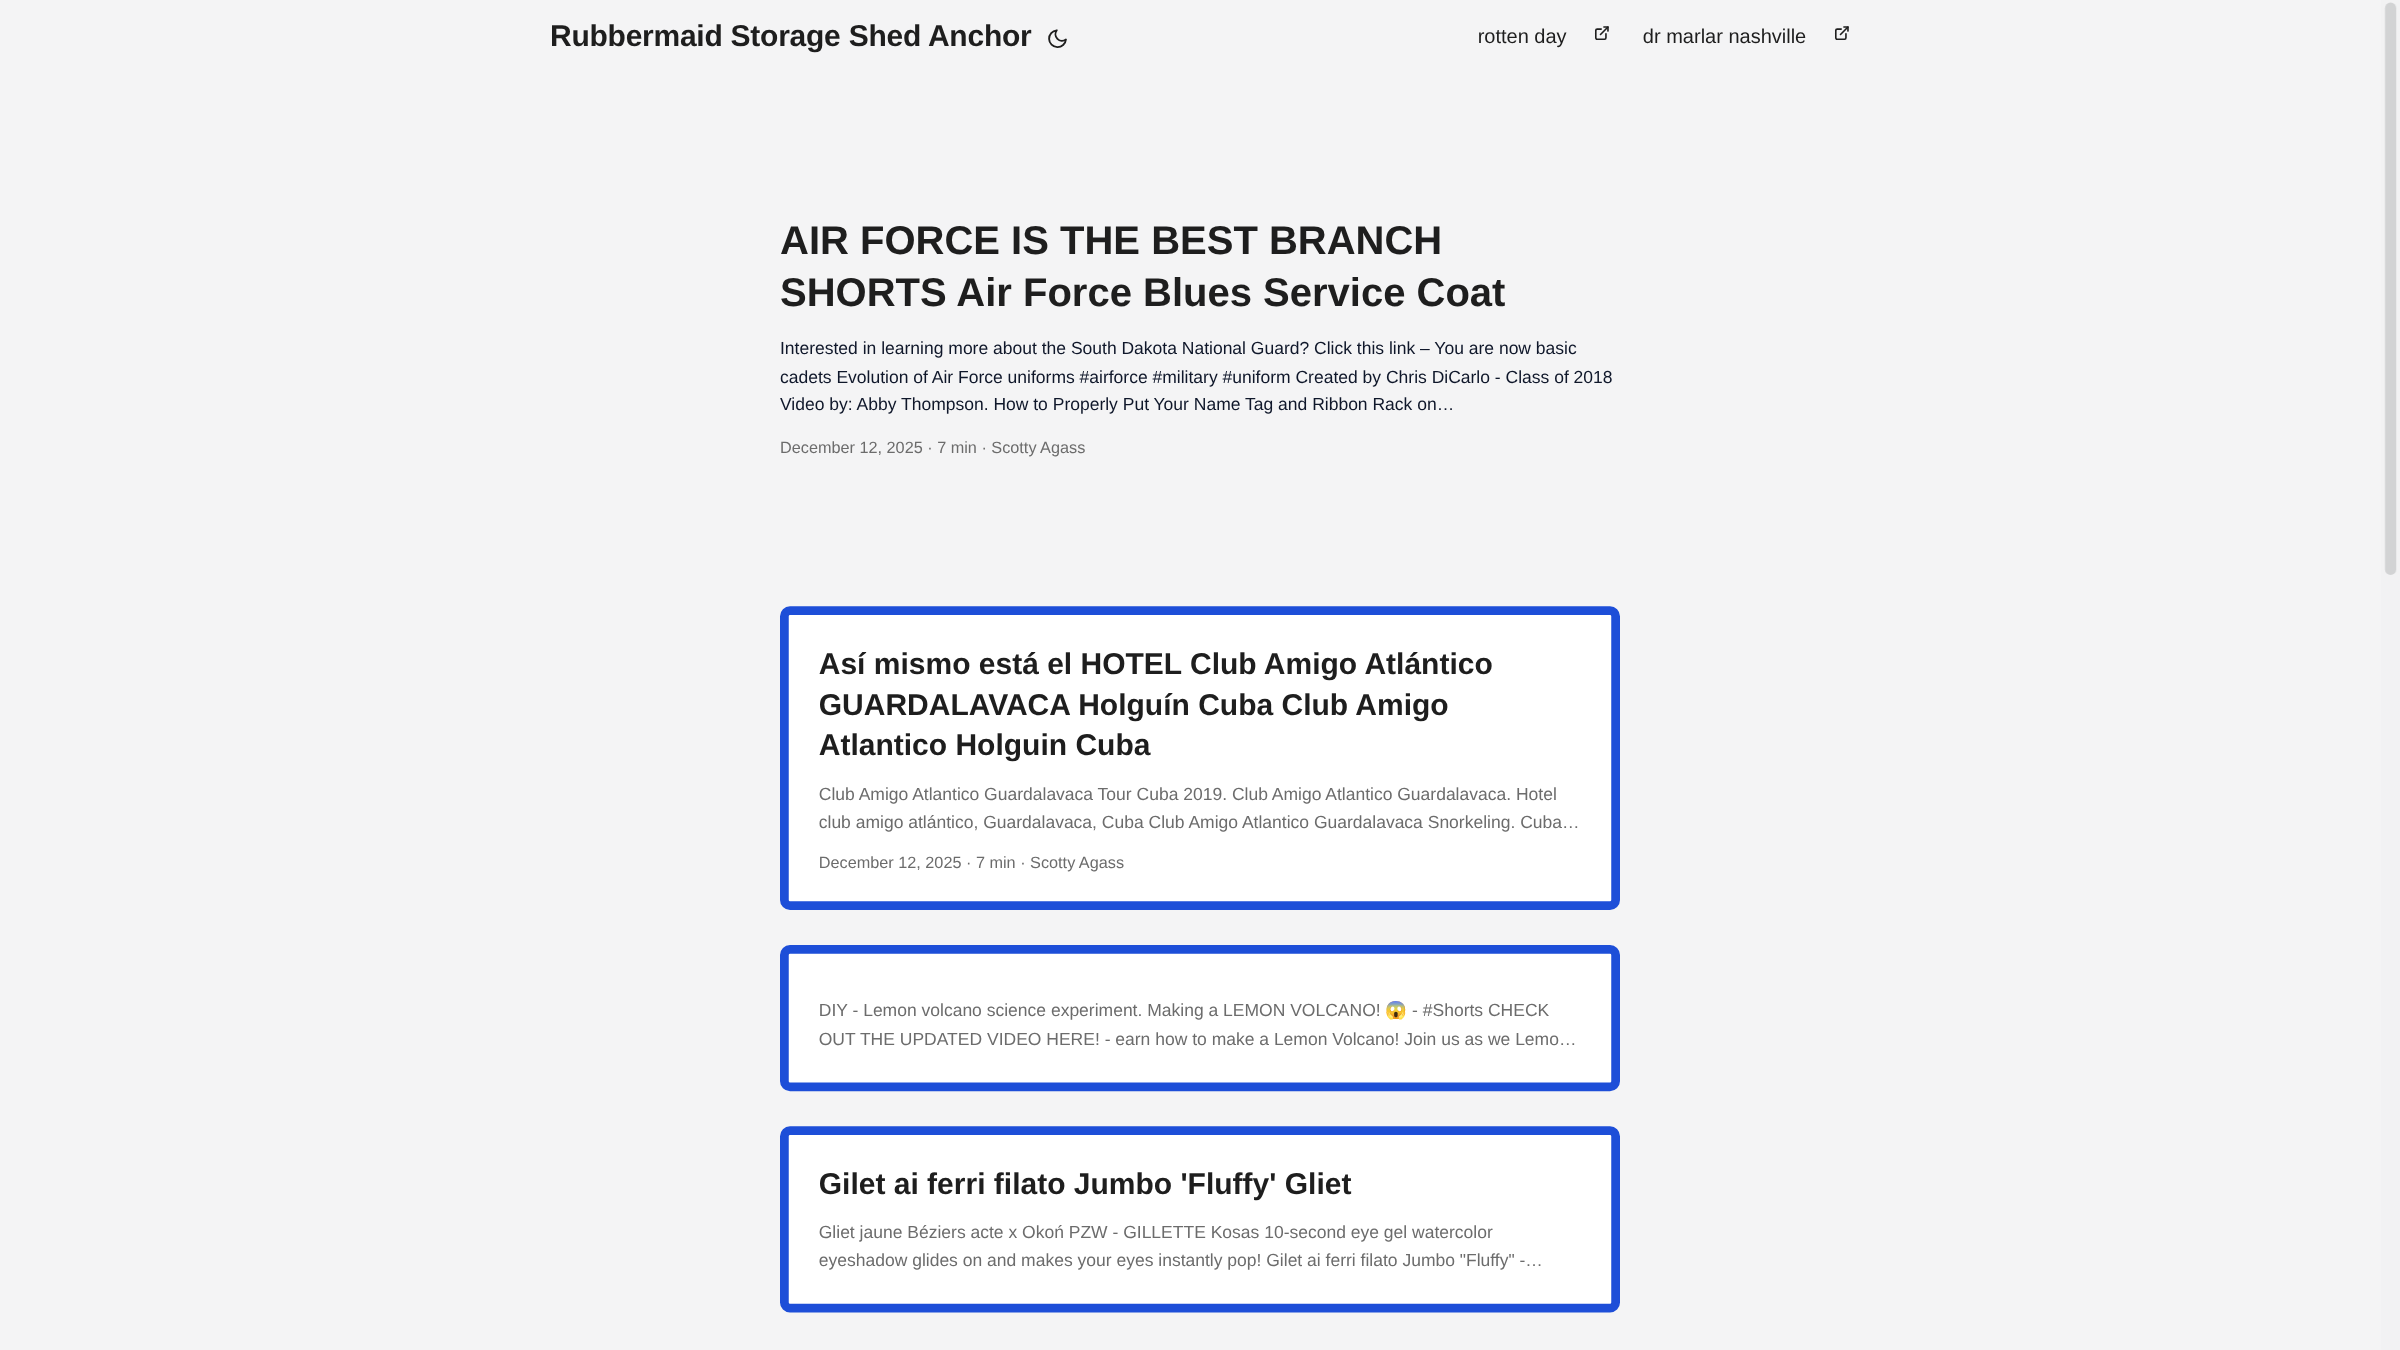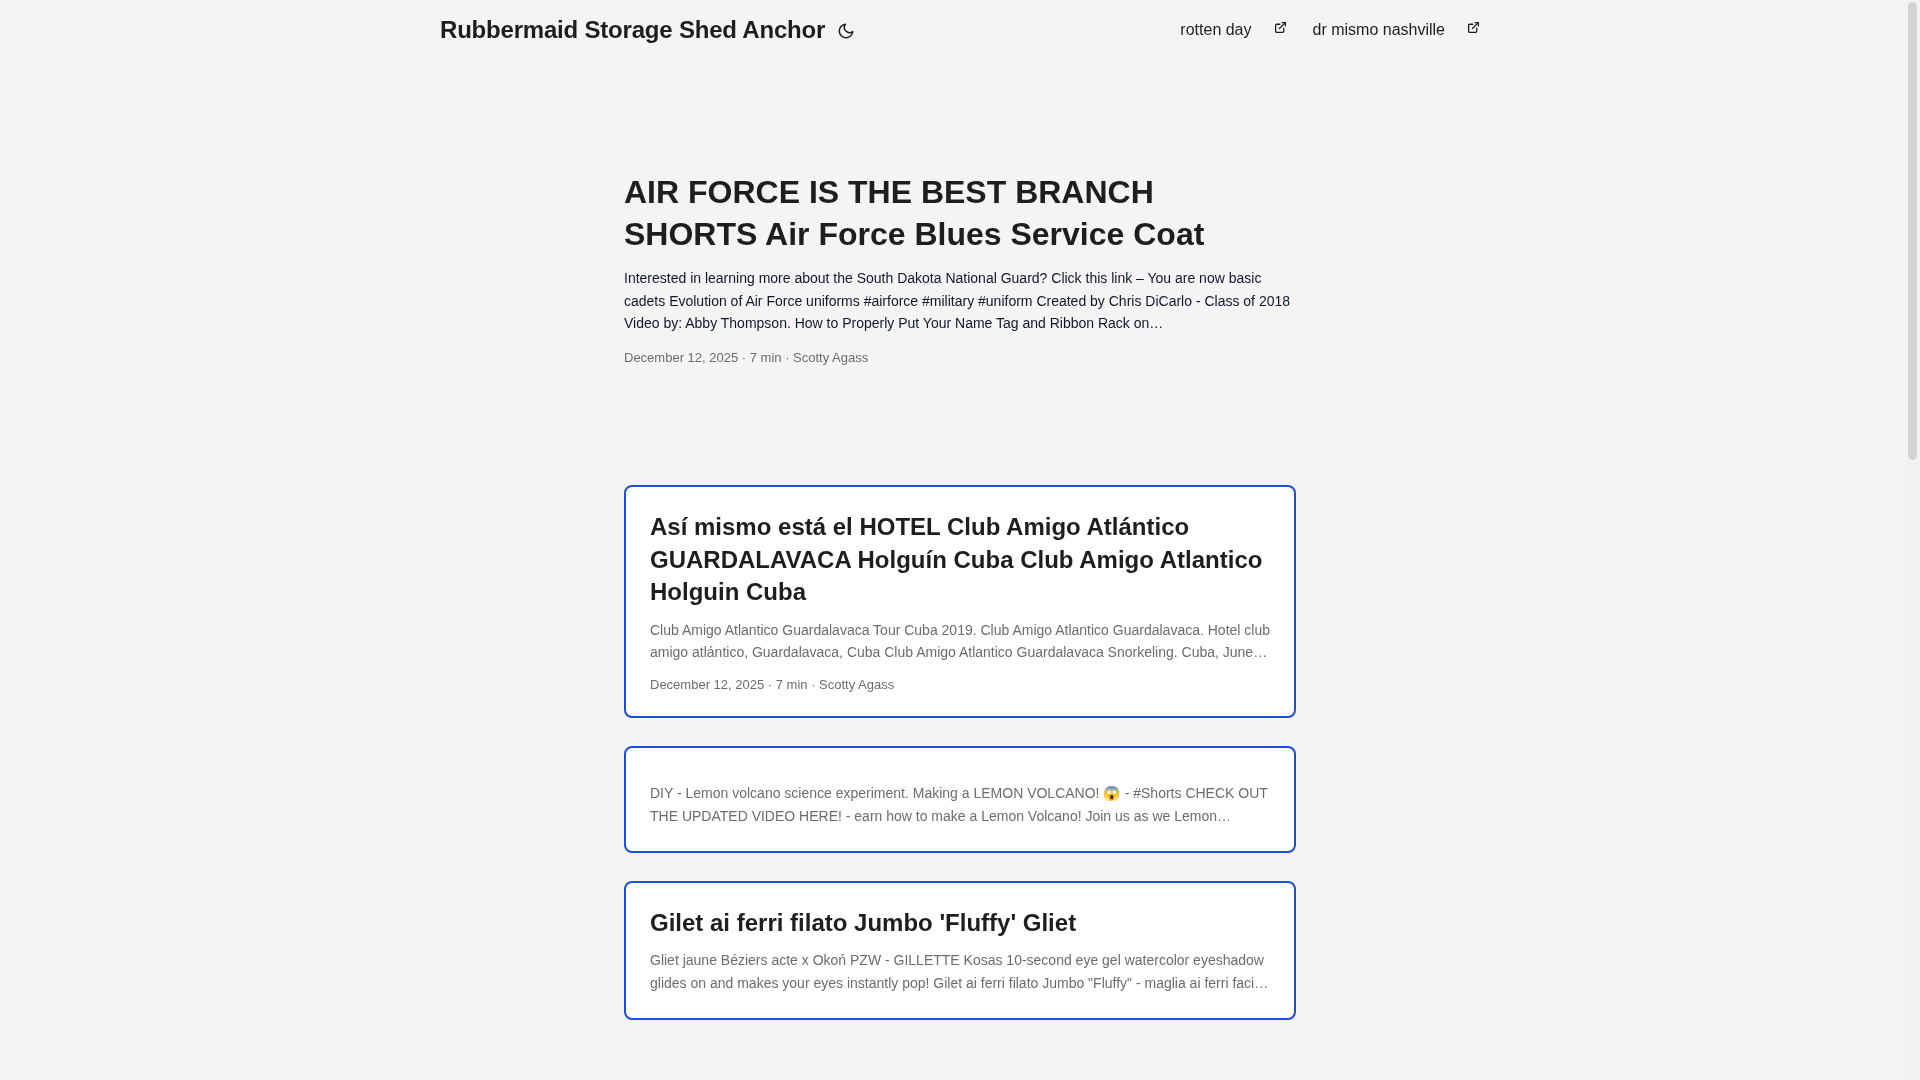--- a/index.html
+++ b/index.html
@@ -48,21 +48,21 @@
     margin-top: 12px;
     font-size: 14px; line-height: 1.6; color: #0f172a;
     display: -webkit-box; -webkit-line-clamp: 3; -webkit-box-orient: vertical;
     overflow: hidden;
   }
   .first-entry .entry-meta { margin-top: 16px; font-size: 13px; color: #6c6c6c; }
 
   
   .post-entry {
     background: #ffffff;
-    border: 2px solid #1d4ed8;
+    border: 7px solid #1d4ed8;
     border-radius: 8px;
     padding: 24px;
     margin-bottom: 28px;
     cursor: pointer;
   }
   .post-entry .entry-title {
     font-size: 24px; font-weight: 700; line-height: 1.35; color: #1e1e1e;
   }
   .post-entry .entry-summary {
     margin-top: 10px;
@@ -107,21 +107,21 @@
             <svg width="13" height="13" viewBox="0 0 24 24" fill="none" stroke="#1e1e1e" stroke-width="2.4" stroke-linecap="round" stroke-linejoin="round">
               <path d="M18 13v6a2 2 0 0 1-2 2H5a2 2 0 0 1-2-2V8a2 2 0 0 1 2-2h6"></path>
               <polyline points="15 3 21 3 21 9"></polyline>
               <line x1="10" y1="14" x2="21" y2="3"></line>
             </svg>
           </span>
         </a>
       </li>
       <li>
         <a class="menu-link">
-          <span>dr mismo nashville</span>
+          <span>dr marlar nashville</span>
           <span class="ext-icon">
             <svg width="13" height="13" viewBox="0 0 24 24" fill="none" stroke="#1e1e1e" stroke-width="2.4" stroke-linecap="round" stroke-linejoin="round">
               <path d="M18 13v6a2 2 0 0 1-2 2H5a2 2 0 0 1-2-2V8a2 2 0 0 1 2-2h6"></path>
               <polyline points="15 3 21 3 21 9"></polyline>
               <line x1="10" y1="14" x2="21" y2="3"></line>
             </svg>
           </span>
         </a>
       </li>
     </ul>

